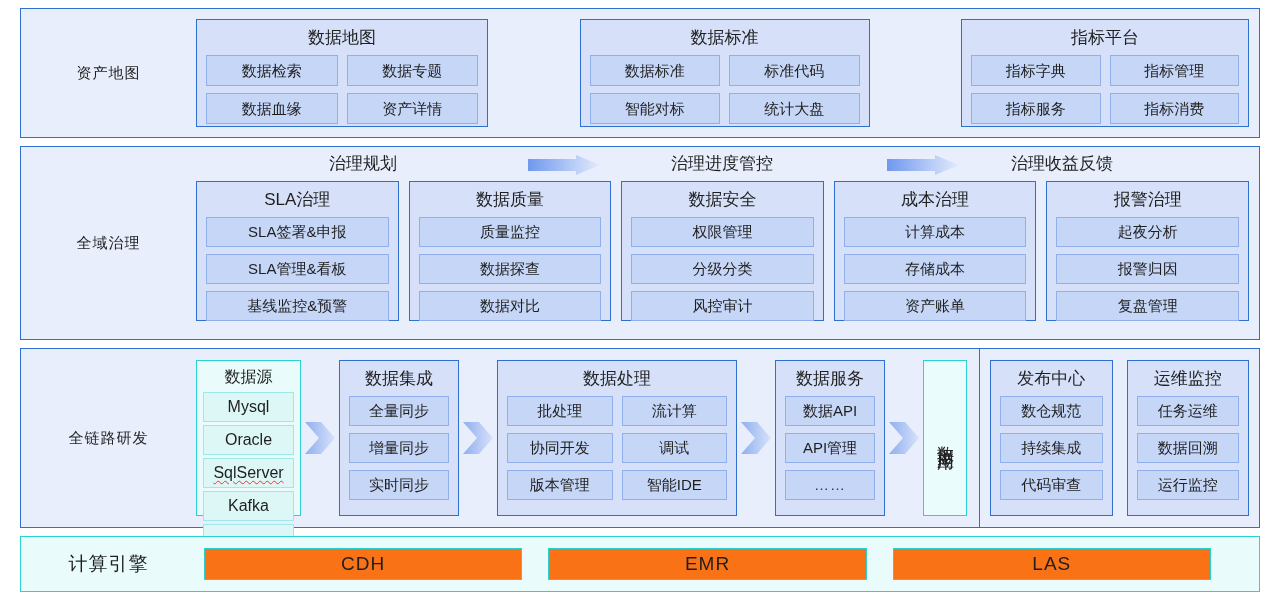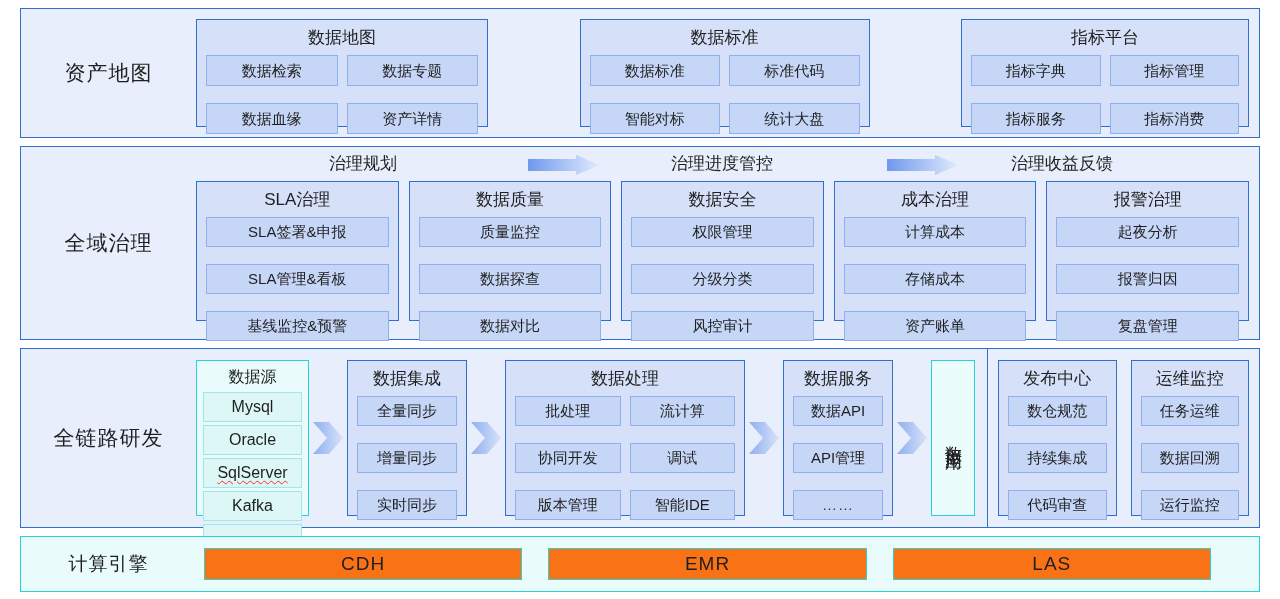--- a/index.html
+++ b/index.html
@@ -39,21 +39,21 @@
   .band.teal {
     border-color: #2ad2d2;
     background: #e9fcfb;
   }
 
   .band-label {
     flex: 0 0 175px;
     display: flex;
     align-items: center;
     justify-content: center;
-    font-size: 21px;
+    font-size: 15px;
     color: #1f1f1f;
     letter-spacing: 1px;
     white-space: nowrap;
   }
   .band.teal .band-label {
     flex: 0 0 175px;
     font-size: 19px;
   }
 
   .band-body {
@@ -84,21 +84,21 @@
   .group-title {
     text-align: center;
     font-size: 17px;
     line-height: 24px;
     color: #1f1f1f;
     margin-bottom: 5px;
     white-space: nowrap;
   }
   .chip-grid {
     display: grid;
-    gap: 17px 9px;
+    gap: 7px 9px;
   }
   .chip-grid.cols2 { grid-template-columns: 1fr 1fr; }
   .chip-grid.cols1 { grid-template-columns: 1fr; }
 
   .chip {
     box-sizing: border-box;
     border: 1.5px solid #8fb0ec;
     background: #c6d6f7;
     color: #1f1f1f;
     font-size: 15px;
@@ -378,21 +378,21 @@
       </div>
     </div>
   </section>
 
   <section class="band" id="row-pipe">
     <div class="band-label">全链路研发</div>
     <div class="band-body">
 
       <div class="pipeline">
 
-        <div class="group teal-card" style="width:113px">
+        <div class="group teal-card" style="width:105px">
           <div class="group-title">数据源</div>
           <div class="chip-grid cols1 tight">
             <div class="chip teal-chip">Mysql</div>
             <div class="chip teal-chip">Oracle</div>
             <div class="chip teal-chip misspelled">SqlServer</div>
             <div class="chip teal-chip">Kafka</div>
             <div class="chip teal-chip dots">……</div>
           </div>
         </div>
 

